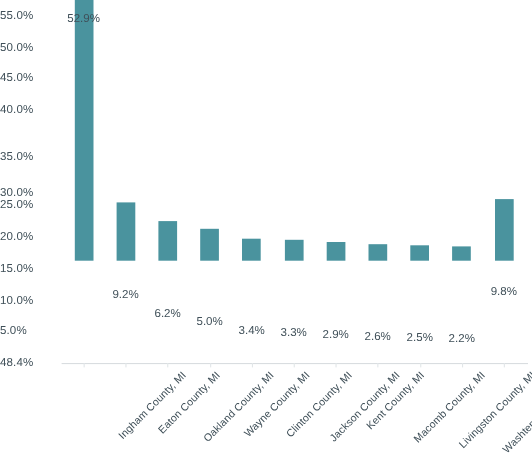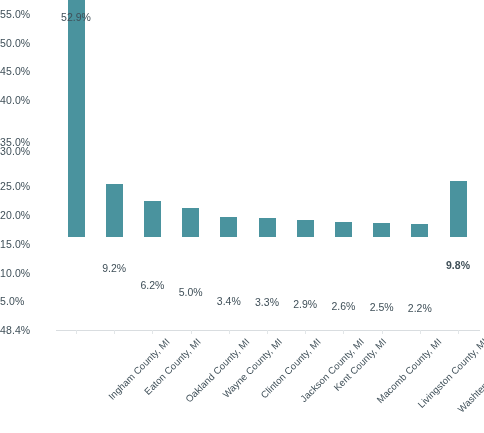--- a/index.html
+++ b/index.html
@@ -107,21 +107,21 @@
 
 <div id="chart-root">
 
   <div class="y-axis">
       <div class="y-tick" style="top: 330px;">48.4%</div>
       <div class="y-tick" style="top: 301.273px;">5.0%</div>
       <div class="y-tick" style="top: 272.545px;">10.0%</div>
       <div class="y-tick" style="top: 243.818px;">15.0%</div>
       <div class="y-tick" style="top: 215.091px;">20.0%</div>
       <div class="y-tick" style="top: 186.364px;">25.0%</div>
-      <div class="y-tick" style="top: 151px;">30.0%</div>
+      <div class="y-tick" style="top: 175px;">30.0%</div>
       <div class="y-tick" style="top: 128.909px; margin-top: 13px;">35.0%</div>
       <div class="y-tick" style="top: 100.182px;">40.0%</div>
       <div class="y-tick" style="top: 71.4545px;">45.0%</div>
       <div class="y-tick" style="top: 42.7273px;">50.0%</div>
       <div class="y-tick" style="top: 14px;">55.0%</div>
     </div>
 
   <div class="plot">
     <div class="baseline"></div>
   <div class="x-tick-mark" style="left: 20px;"></div>
@@ -171,21 +171,21 @@
       <div class="bar-label" style="left: 306.6px; top: 300.636px;">2.5%</div>
       <div class="x-tick-mark" style="left: 363.8px;"></div>
       <div class="bar-slot" title="Washtenaw County, MI 2.2%" style="left: 363.8px; height: 12.64px;">
         <div class="bar" style="height: 12.64px; background: rgb(74, 147, 158);"></div>
       </div>
       <div class="bar-label" style="left: 344.8px; top: 302.36px;">2.2%</div>
       <div class="x-tick-mark" style="left: 402px;"></div>
       <div class="bar-slot" title="All Other Locations 9.8%" style="left: 402px; height: 56.3055px;">
         <div class="bar" style="height: 56.3055px; background: rgb(74, 147, 158);"></div>
       </div>
-      <div class="bar-label" style="left: 383px; top: 258.695px; font-weight: bold;">9.8%</div>
+      <div class="bar-label" style="left: 383px; top: 258.695px;">9.8%</div>
     </div>
 
   <div class="x-labels">
       <div class="x-label" style="left: 26px;">Ingham County, MI</div>
       <div class="x-label" style="left: 64.2px;">Eaton County, MI</div>
       <div class="x-label" style="left: 102.4px;">Oakland County, MI</div>
       <div class="x-label" style="left: 140.6px;">Wayne County, MI</div>
       <div class="x-label" style="left: 178.8px;">Clinton County, MI</div>
       <div class="x-label" style="left: 217px;">Jackson County, MI</div>
       <div class="x-label" style="left: 255.2px;">Kent County, MI</div>

